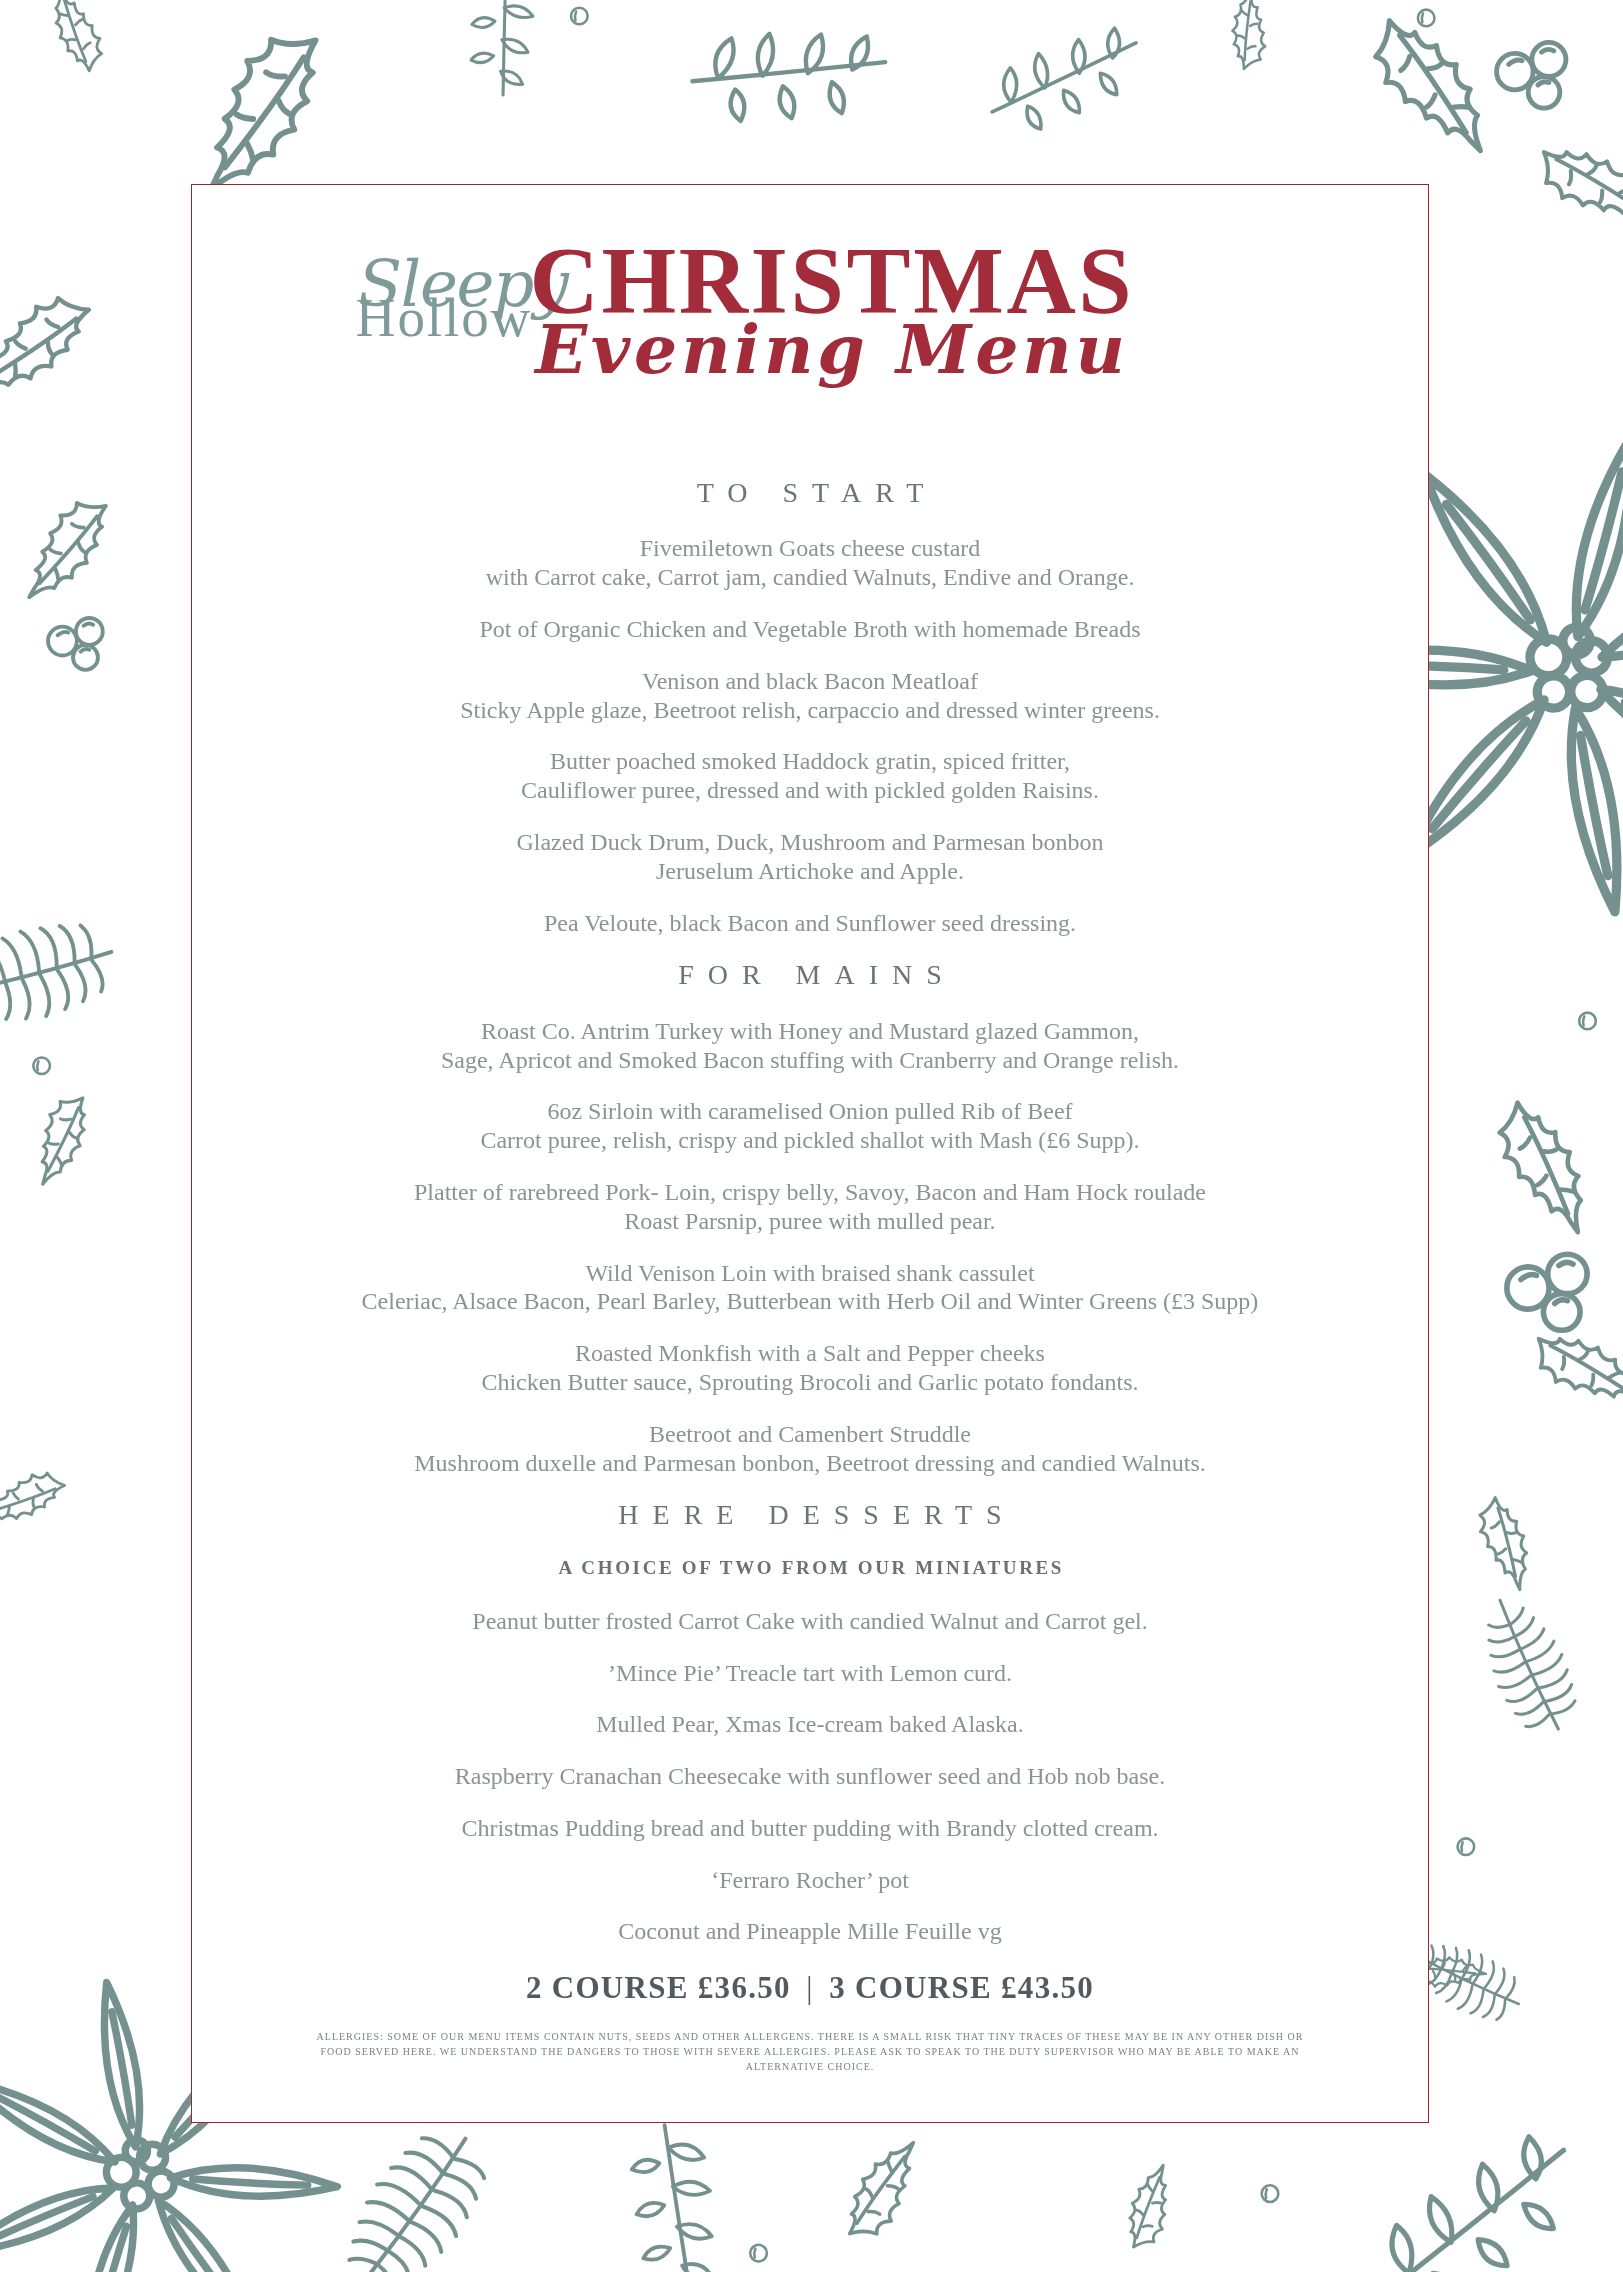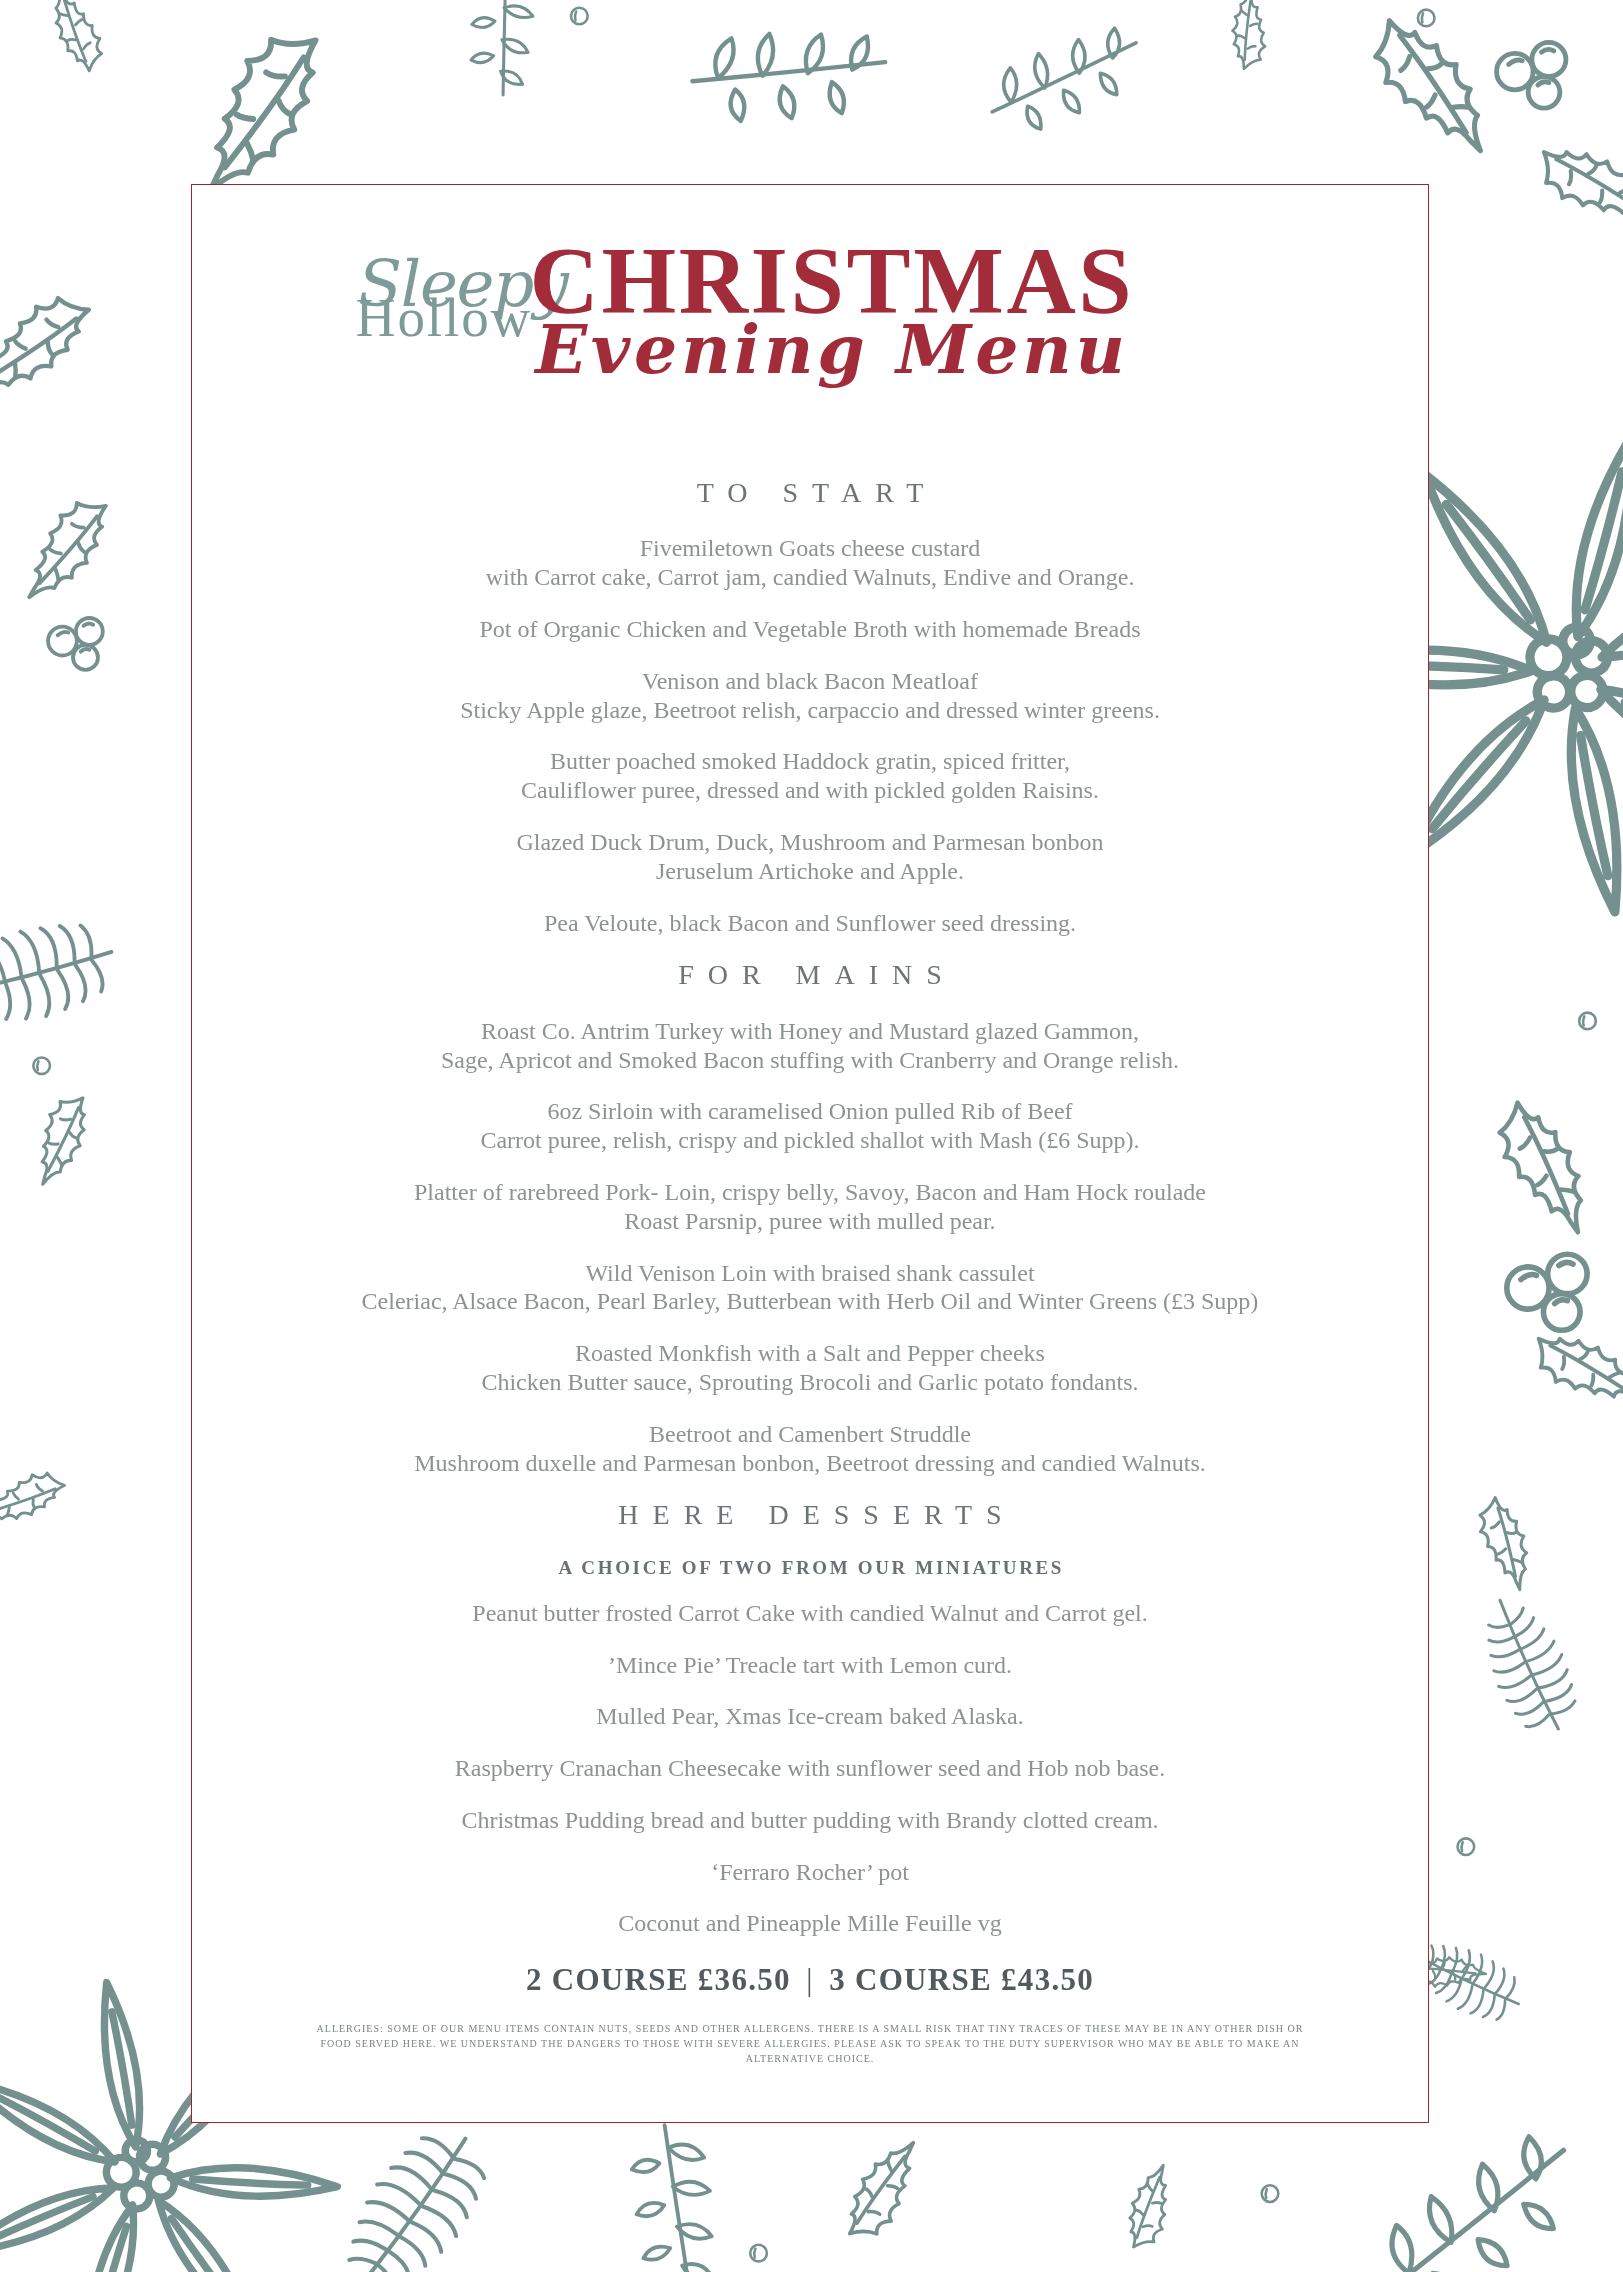--- a/index.html
+++ b/index.html
@@ -44,21 +44,21 @@
     line-height:1;letter-spacing:3.8px;margin-top:-14px;font-weight:bold;
   }
   
   .section-heading{
     font-size:28px;line-height:1.1;color:var(--heading-text);
     letter-spacing:0.5em;padding-left:0.5em;margin:12.8px 0 25.6px;font-weight:400;
   }
   .section-heading.first{margin-top:12px;}
   .sub-heading{
     font-size:19px;font-weight:700;color:var(--subheading-text);
-    letter-spacing:0.14em;padding-left:0.14em;margin:0 0 20px;
+    letter-spacing:0.14em;padding-left:0.14em;margin:0 0 28px;
   }
   .menu-item{margin:0 0 23px;color:var(--body-text);}
   .item-name,.item-desc{font-size:24px;line-height:1.2;}
   .price-line{
     margin:6.4px 0 23px;color:var(--price-text);font-weight:700;
     font-size:31px;line-height:1.2;letter-spacing:1.3px;
   }
   .price-line .sep{font-weight:400;padding:0 15.4px;}
   .allergy{
     max-width:998px;margin:0 auto;color:var(--footnote-text);

